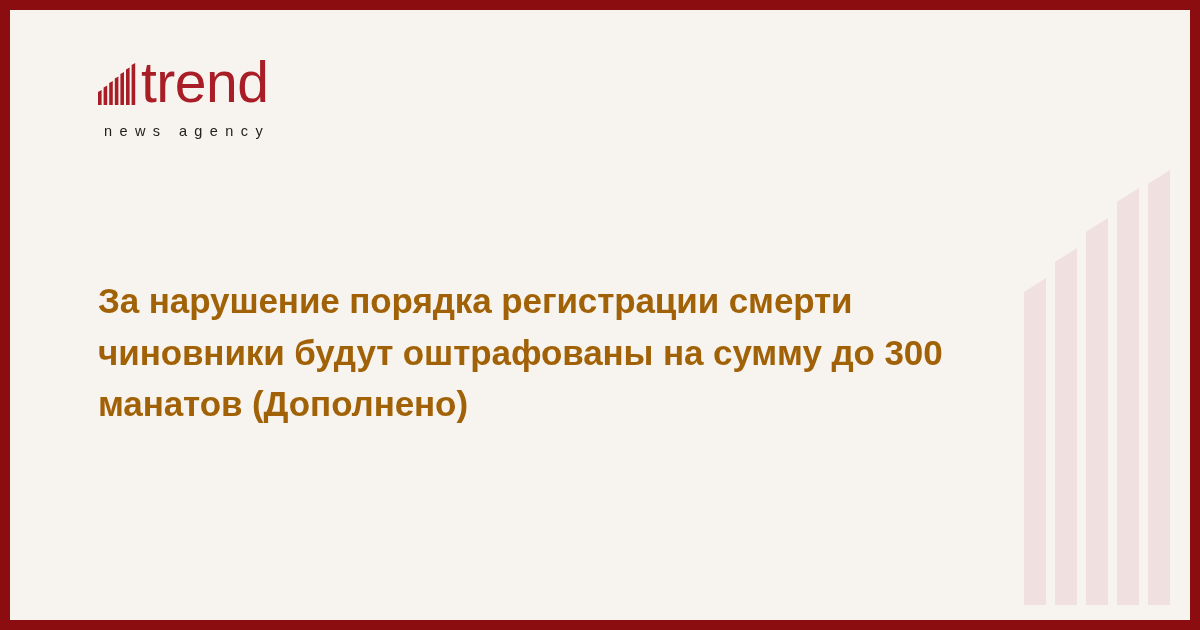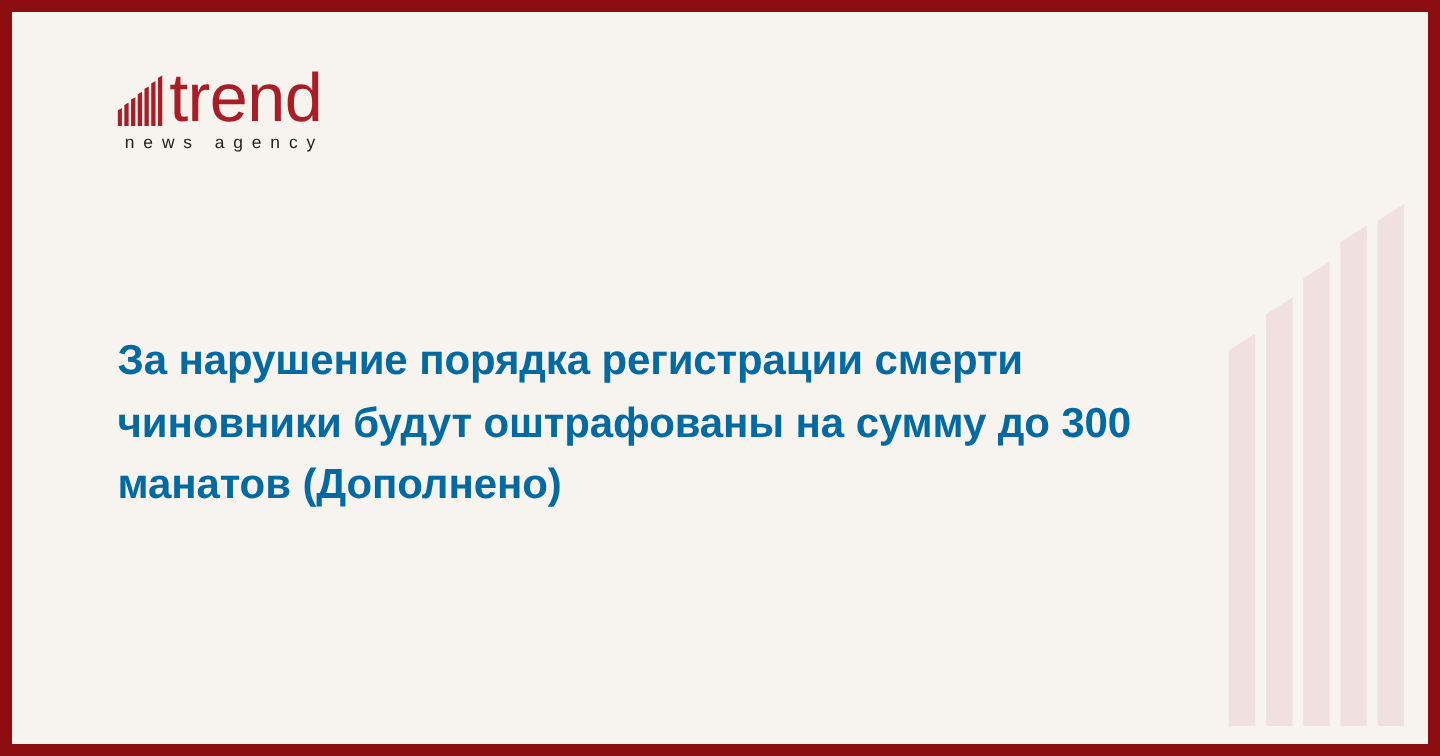--- a/index.html
+++ b/index.html
@@ -64,21 +64,21 @@
     font-family: "Liberation Sans", "DejaVu Sans", sans-serif;
     font-size: 57px;
     line-height: 0.95;
     font-weight: 400;
     color: #A81D26;
     letter-spacing: -0.5px;
     position: relative;
     top: 3px;
   }
   .logo-sub {
-    margin-top: 5px;
+    margin-top: 17px;
     margin-left: 6px;
     font-family: "Liberation Sans", "DejaVu Sans", sans-serif;
     font-size: 14.5px;
     font-weight: 400;
     color: #23201F;
     letter-spacing: 7.4px;
   }
 
   
   .headline {
@@ -124,16 +124,16 @@
             <polygon points="22.4,15 26,13 26,46 22.4,46"></polygon>
             <polygon points="28,10.5 31.6,8.5 31.6,46 28,46"></polygon>
             <polygon points="33.6,6 37.2,4 37.2,46 33.6,46"></polygon>
           </g>
         </svg>
         <span class="logo-word" style="color: rgb(168, 29, 38);">trend</span>
       </div>
       <div class="logo-sub" style="color: rgb(35, 32, 31);">news agency</div>
     </div>
 
-    <h1 class="headline" style="color: #0369a1;">За нарушение порядка регистрации смерти чиновники будут оштрафованы на сумму до 300 манатов (Дополнено)</h1>
+    <h1 class="headline" style="color: #a16207;">За нарушение порядка регистрации смерти чиновники будут оштрафованы на сумму до 300 манатов (Дополнено)</h1>
 
   </div>
 </div>
 
 </body></html>

